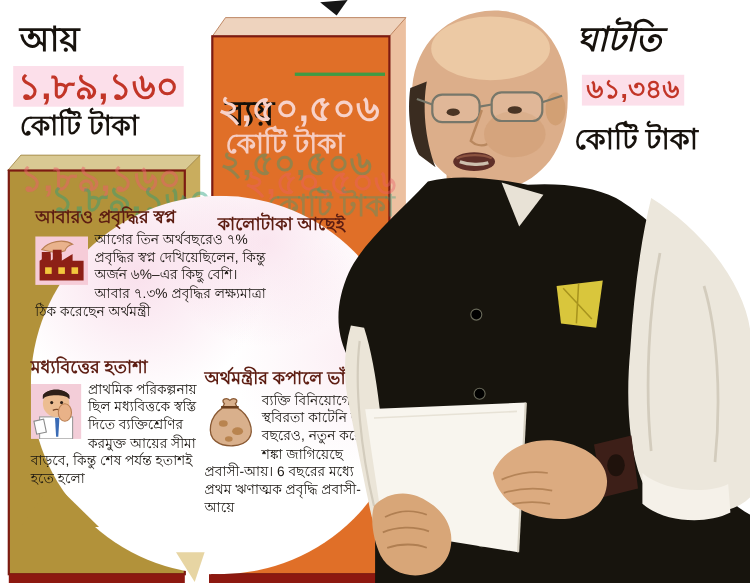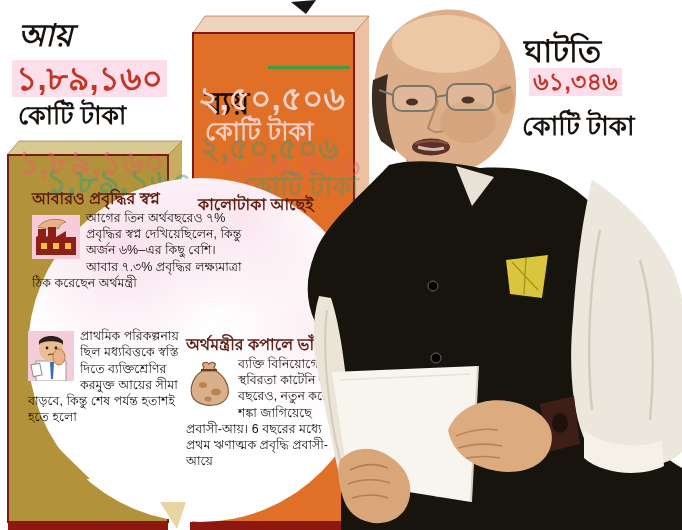--- a/index.html
+++ b/index.html
@@ -75,32 +75,32 @@
   <div class="abs z2 ghost" style="left:222px;top:150px;font-size:31px;color:rgba(235,95,105,.4);">২,৫০,৫০৬</div>
   <div class="abs z2 ghost" style="left:242px;top:174px;font-size:27px;color:rgba(40,160,125,.35);">কোটি টাকা</div>
 
   <div class="abs z3 bubble"></div>
 
   <svg class="abs z4" width="682" height="530" viewBox="0 0 682 530" style="left:0;top:0;pointer-events:none;">
     <polygon points="48,438 90,479 19,479" fill="#b2923a"></polygon>
     <polygon points="160,502 186,502 177,529" fill="#e7d5a3"></polygon>
   </svg>
 
-  <div class="abs z7 fig-label" style="left:18px;top:20px;font-style:italic;">আয়</div>
+  <div class="abs z7 fig-label" style="left:18px;top:20px;">আয়</div>
   <div class="abs z7 fig-value" style="left:12px;top:60px;">১,৮৯,১৬০</div>
   <div class="abs z7 fig-unit" style="left:18px;top:103px;">কোটি টাকা</div>
 
   <div class="on-orange">
     <div class="abs z5 fig-label" style="left:205px;top:48px;margin-top:40px;">ব্যয়</div>
     <div class="abs z5 green-line" style="left:268px;top:66px;width:82px;"></div>
     <div class="abs z5 fig-value" style="left:194px;top:80px;">২,৫০,৫০৬</div>
     <div class="abs z5 fig-unit" style="left:205px;top:119px;">কোটি টাকা</div>
   </div>
 
-  <div class="abs z7 fig-label" style="left:524px;top:36px;">ঘাটতি</div>
+  <div class="abs z7 fig-label" style="left:524px;top:20px;font-style:italic;">ঘাটতি</div>
   <div class="abs z7 fig-value" style="left:529px;top:68px;font-size:24px;">৬১,৩৪৬</div>
   <div class="abs z7 fig-unit" style="left:522px;top:113px;font-size:26px;">কোটি টাকা</div>
 
   <div class="abs z5 sec" style="left:32px;top:190px;width:216px;">
     <div class="sec-title t-right" style="padding-right:4px;">আবারও প্রবৃদ্ধির স্বপ্ন</div>
     <div class="sec-body">
       <span class="sec-icon">
         <svg width="48" height="46" viewBox="0 0 48 46">
           <rect x="0" y="2" width="48" height="44" fill="#f6ccd8"></rect>
           <path d="M6,14 C12,6 26,4 34,9 C30,10 28,12 27,15 L20,17 Z" fill="#e9b28c" stroke="#b97f52" stroke-width="1"></path>
@@ -113,20 +113,21 @@
       </span>
       <span>আগের তিন অর্থবছরেও ৭% প্রবৃদ্ধির স্বপ্ন দেখিয়েছিলেন, কিন্তু অর্জন ৬%–এর কিছু বেশি। আবার ৭.৩% প্রবৃদ্ধির লক্ষ্যমাত্রা ঠিক করেছেন অর্থমন্ত্রী</span>
     </div>
   </div>
 
   <div class="abs z5 sec" style="left:198px;top:196px;width:122px;">
     <div class="sec-title">কালোটাকা আছেই</div>
   </div>
 
   <div class="abs z5 sec" style="left:28px;top:326px;width:158px;">
+    <div class="sec-title">মধ্যবিত্তের হতাশা</div>
     <div class="sec-body">
       <span class="sec-icon">
         <svg width="46" height="50" viewBox="0 0 46 50">
           <rect x="0" y="0" width="46" height="50" fill="#f3cdd8"></rect>
           <rect x="8" y="30" width="30" height="20" fill="#ffffff" stroke="#9a9a9a" stroke-width="1"></rect>
           <polygon points="22,31 26,31 25,48 23,48" fill="#3a6bb5"></polygon>
           <circle cx="23" cy="18" r="12" fill="#ecbd92"></circle>
           <path d="M11,14 C12,6 34,6 35,14 L35,11 C32,3 14,3 11,11 Z" fill="#2e2018"></path>
           <path d="M11,14 C13,9 33,9 35,14 L35,10 C30,4 16,4 11,10 Z" fill="#2e2018"></path>
           <circle cx="19" cy="17" r="1.4" fill="#2e2018"></circle>

